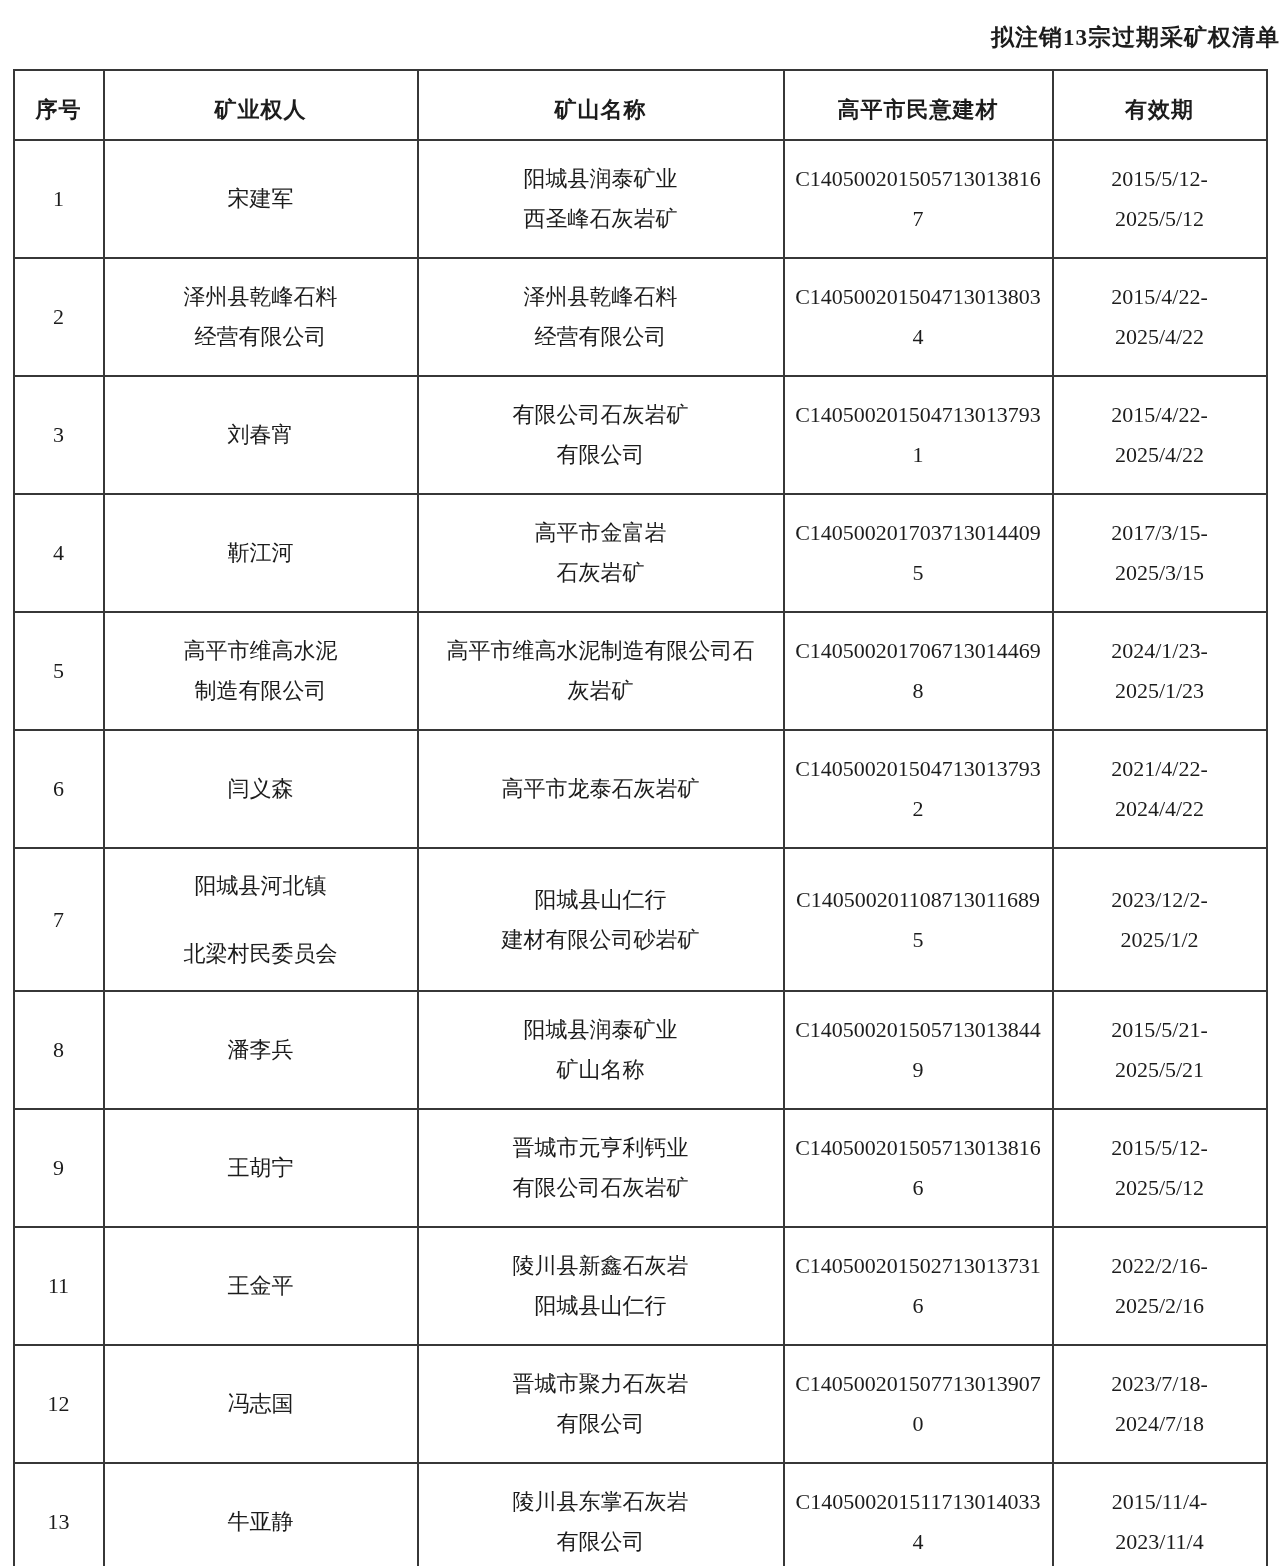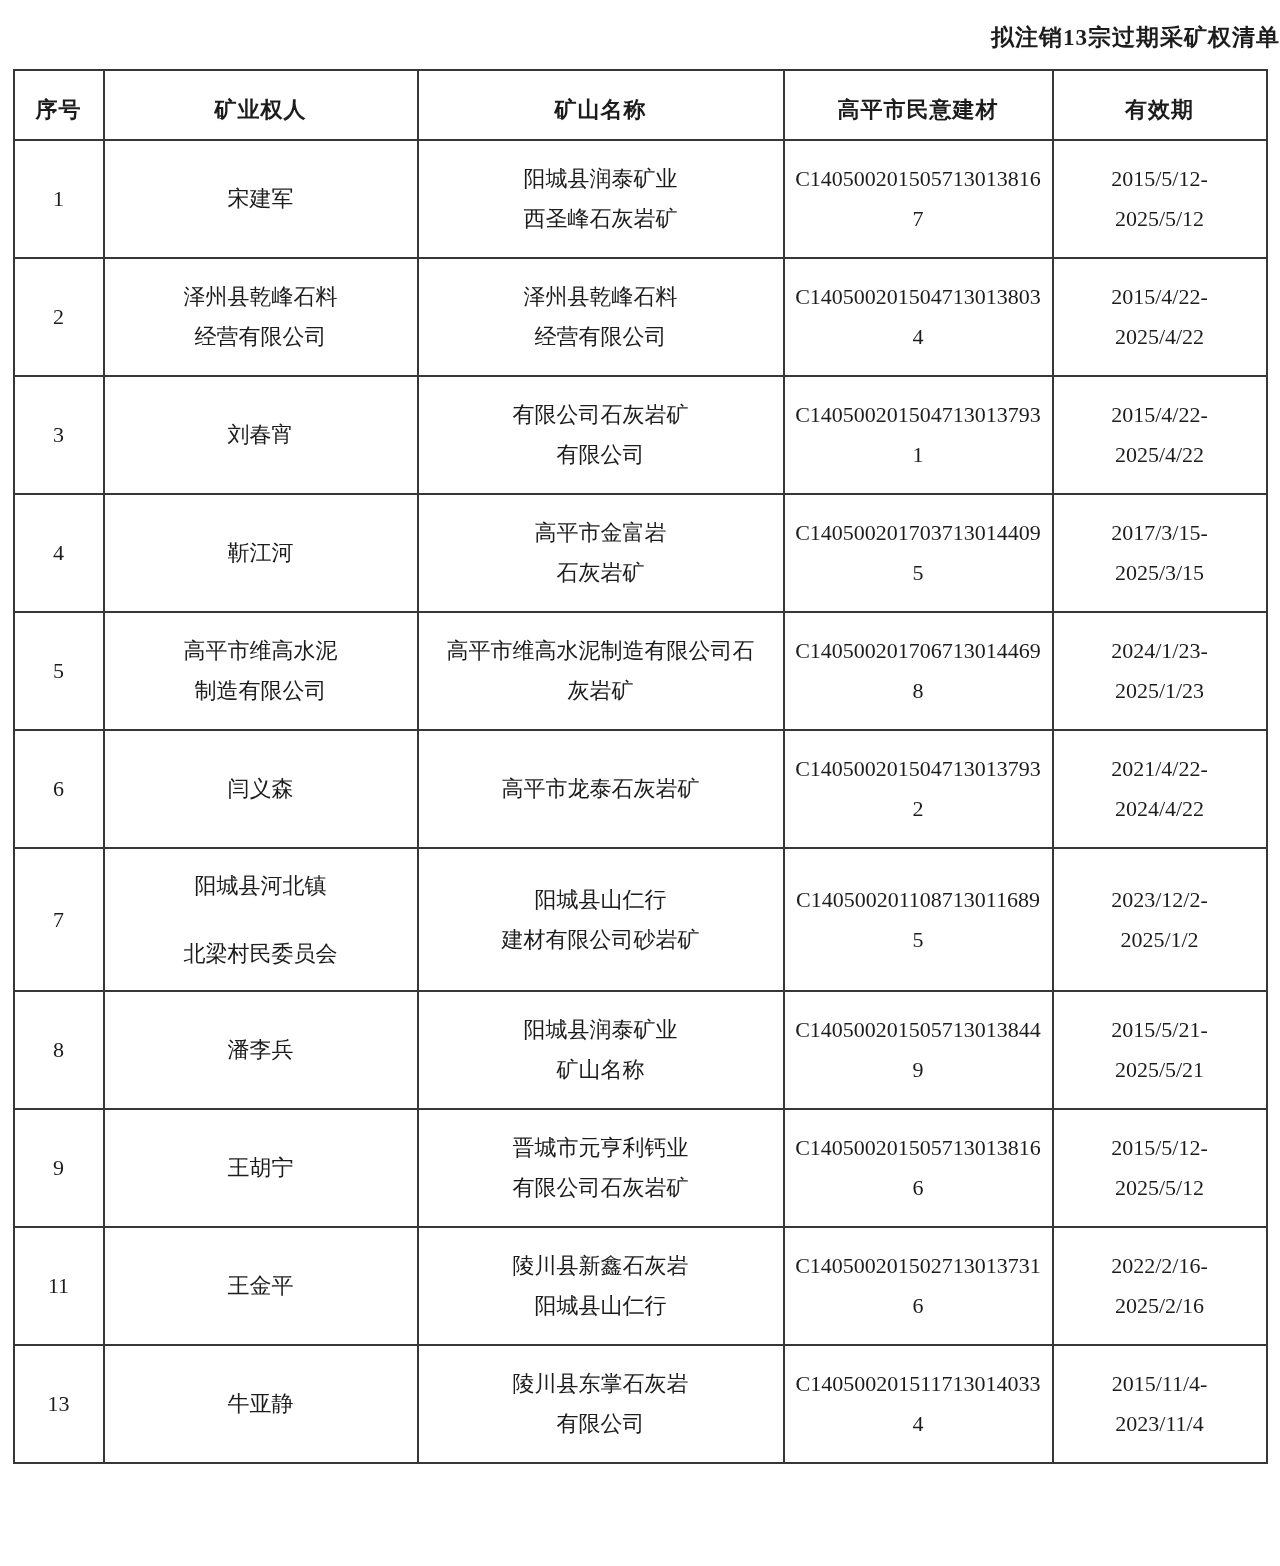--- a/index.html
+++ b/index.html
@@ -164,20 +164,28 @@
     </tr>
     <tr>
       <td>11</td>
       <td>王金平</td>
       <td>陵川县新鑫石灰岩
 阳城县山仁行</td>
       <td class="license">C1405002015027130137316</td>
       <td class="validity">2022/2/16-2025/2/16</td>
     </tr>
     <tr>
+      <td>12</td>
+      <td>冯志国</td>
+      <td>晋城市聚力石灰岩
+有限公司</td>
+      <td class="license">C1405002015077130139070</td>
+      <td class="validity">2023/7/18-2024/7/18</td>
+    </tr>
+    <tr>
       <td>13</td>
       <td>牛亚静</td>
       <td>陵川县东掌石灰岩
 有限公司</td>
       <td class="license">C1405002015117130140334</td>
       <td class="validity">2015/11/4-2023/11/4</td>
     </tr>
   </tbody>
 </table>
 

